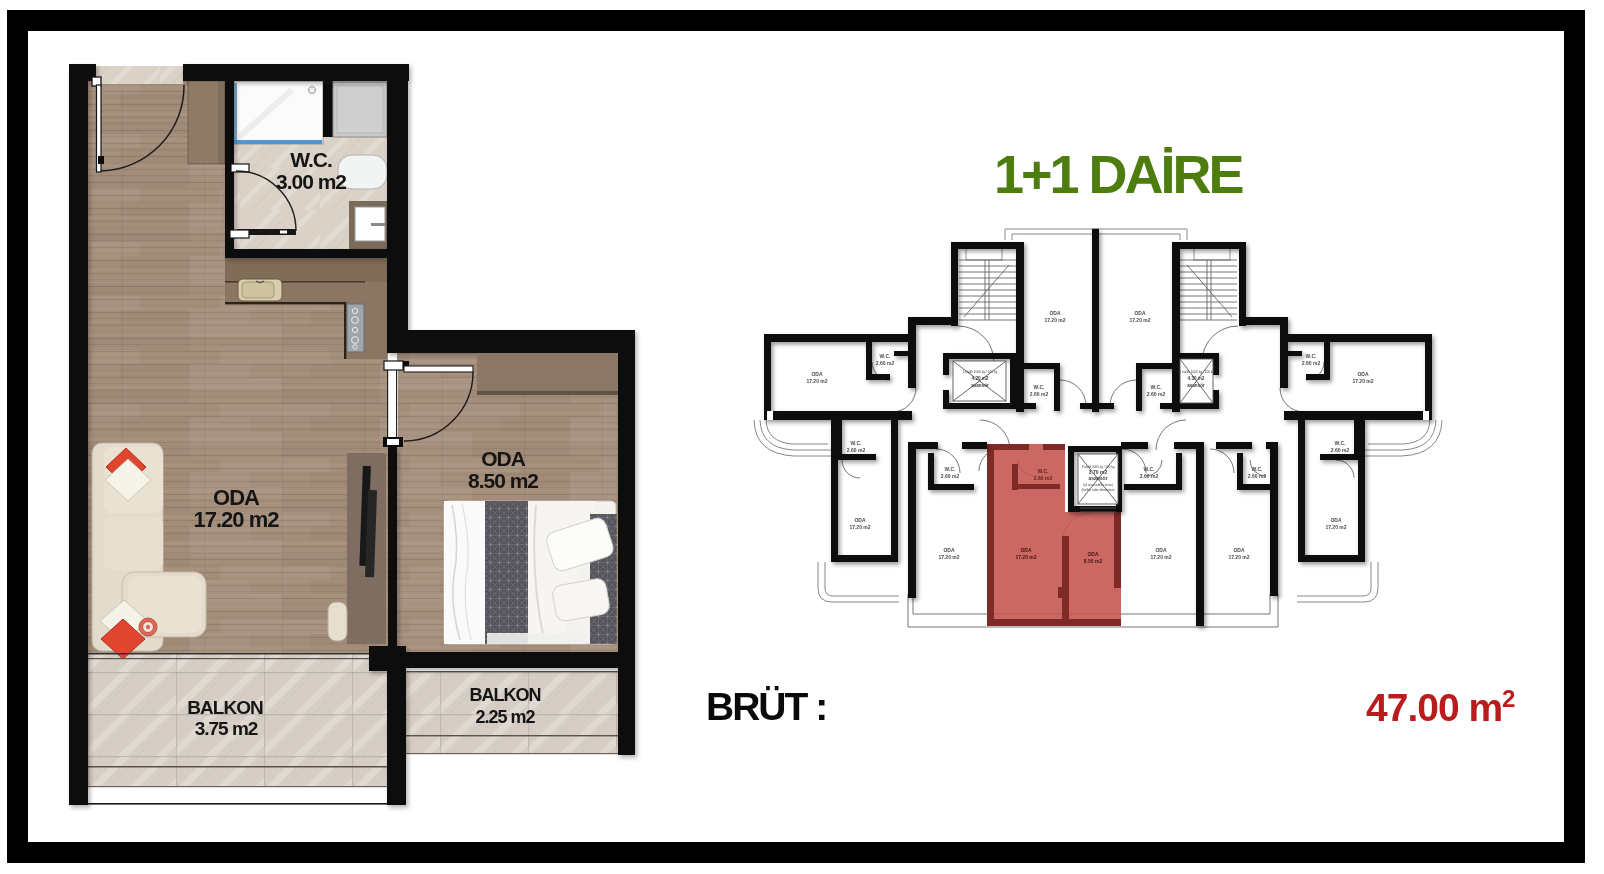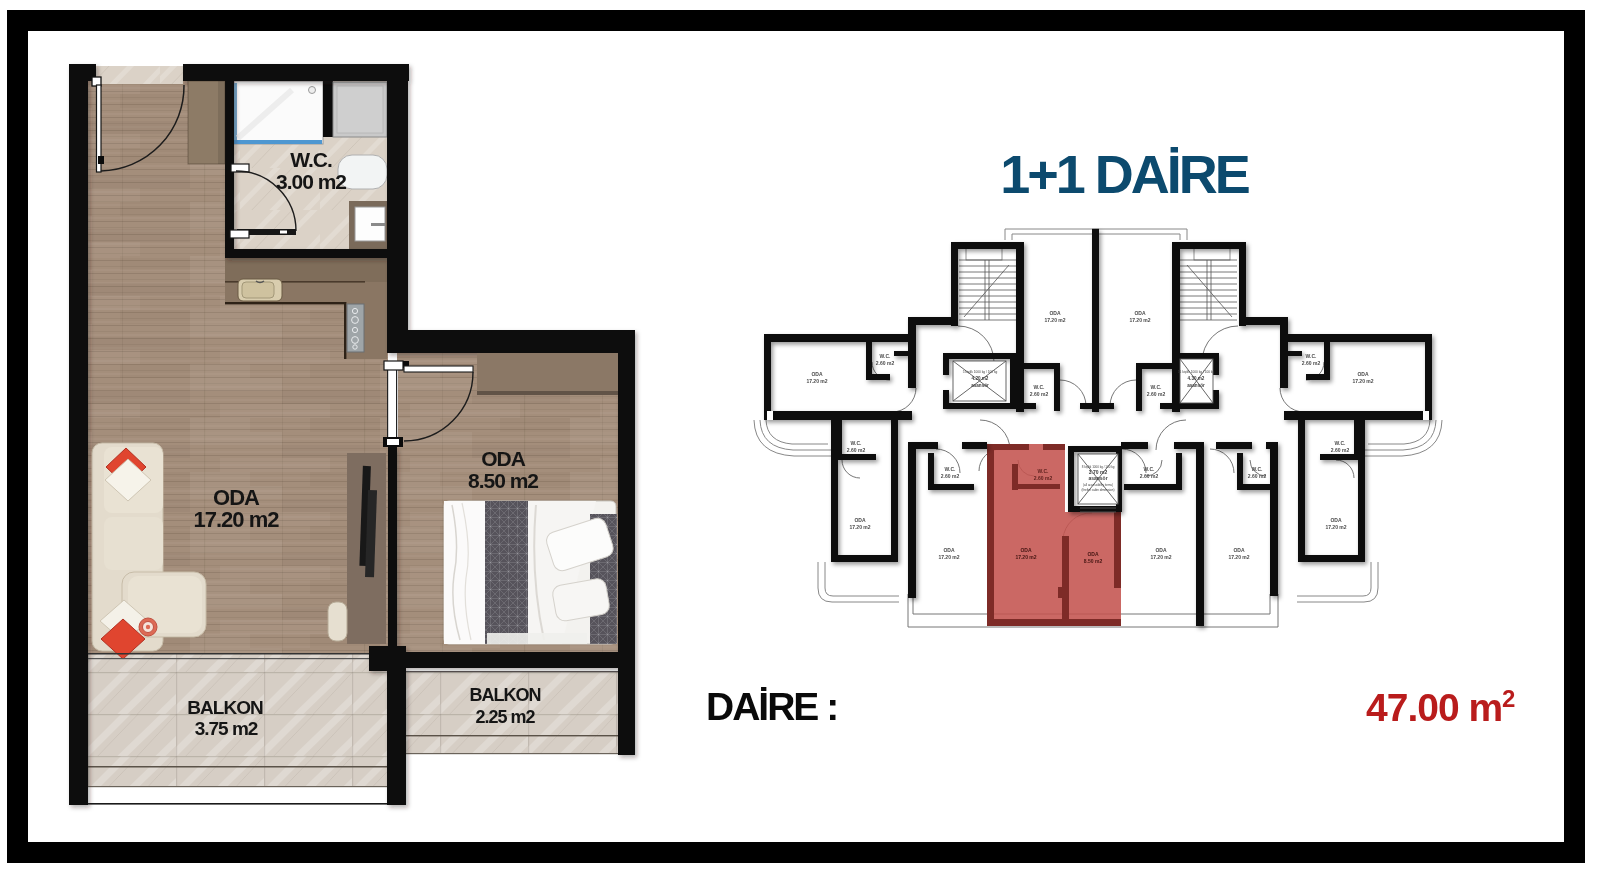--- a/index.html
+++ b/index.html
@@ -473,17 +473,17 @@
       <text x="293" y="260">2.60 m2</text>
 </g>
 <g font-family="Liberation Sans, sans-serif" fill="#441512" text-anchor="middle" font-size="5" font-weight="bold">
 <text x="276" y="332">ODA</text>
       <text x="276" y="339">17.20 m2</text>
 <text x="343" y="336">ODA</text>
       <text x="343" y="343">8.50 m2</text>
 </g>
 </svg>
 
-<div class="abs" style="left:994px;top:143px;width:260px;font-size:54px;font-weight:bold;color:#0c4a6e;letter-spacing:-3px;white-space:nowrap;text-align:center;">1+1 DAİRE</div>
-
-<div class="abs" style="left:706px;top:685px;font-size:39px;font-weight:bold;color:#0a0a0a;letter-spacing:-2px;white-space:nowrap;">DAİRE :</div>
+<div class="abs" style="left:994px;top:143px;width:260px;font-size:54px;font-weight:bold;color:#4d7c0f;letter-spacing:-3px;white-space:nowrap;">1+1 DAİRE</div>
+
+<div class="abs" style="left:706px;top:685px;font-size:39px;font-weight:bold;color:#0a0a0a;letter-spacing:-2px;white-space:nowrap;">BRÜT :</div>
 
 <div class="abs" style="left:1366px;top:685px;font-size:39px;font-weight:bold;color:#b91c1c;letter-spacing:-1px;white-space:nowrap;">47.00 m<span style="font-size:24px;vertical-align:14px;">2</span></div>
 
 </body></html>

